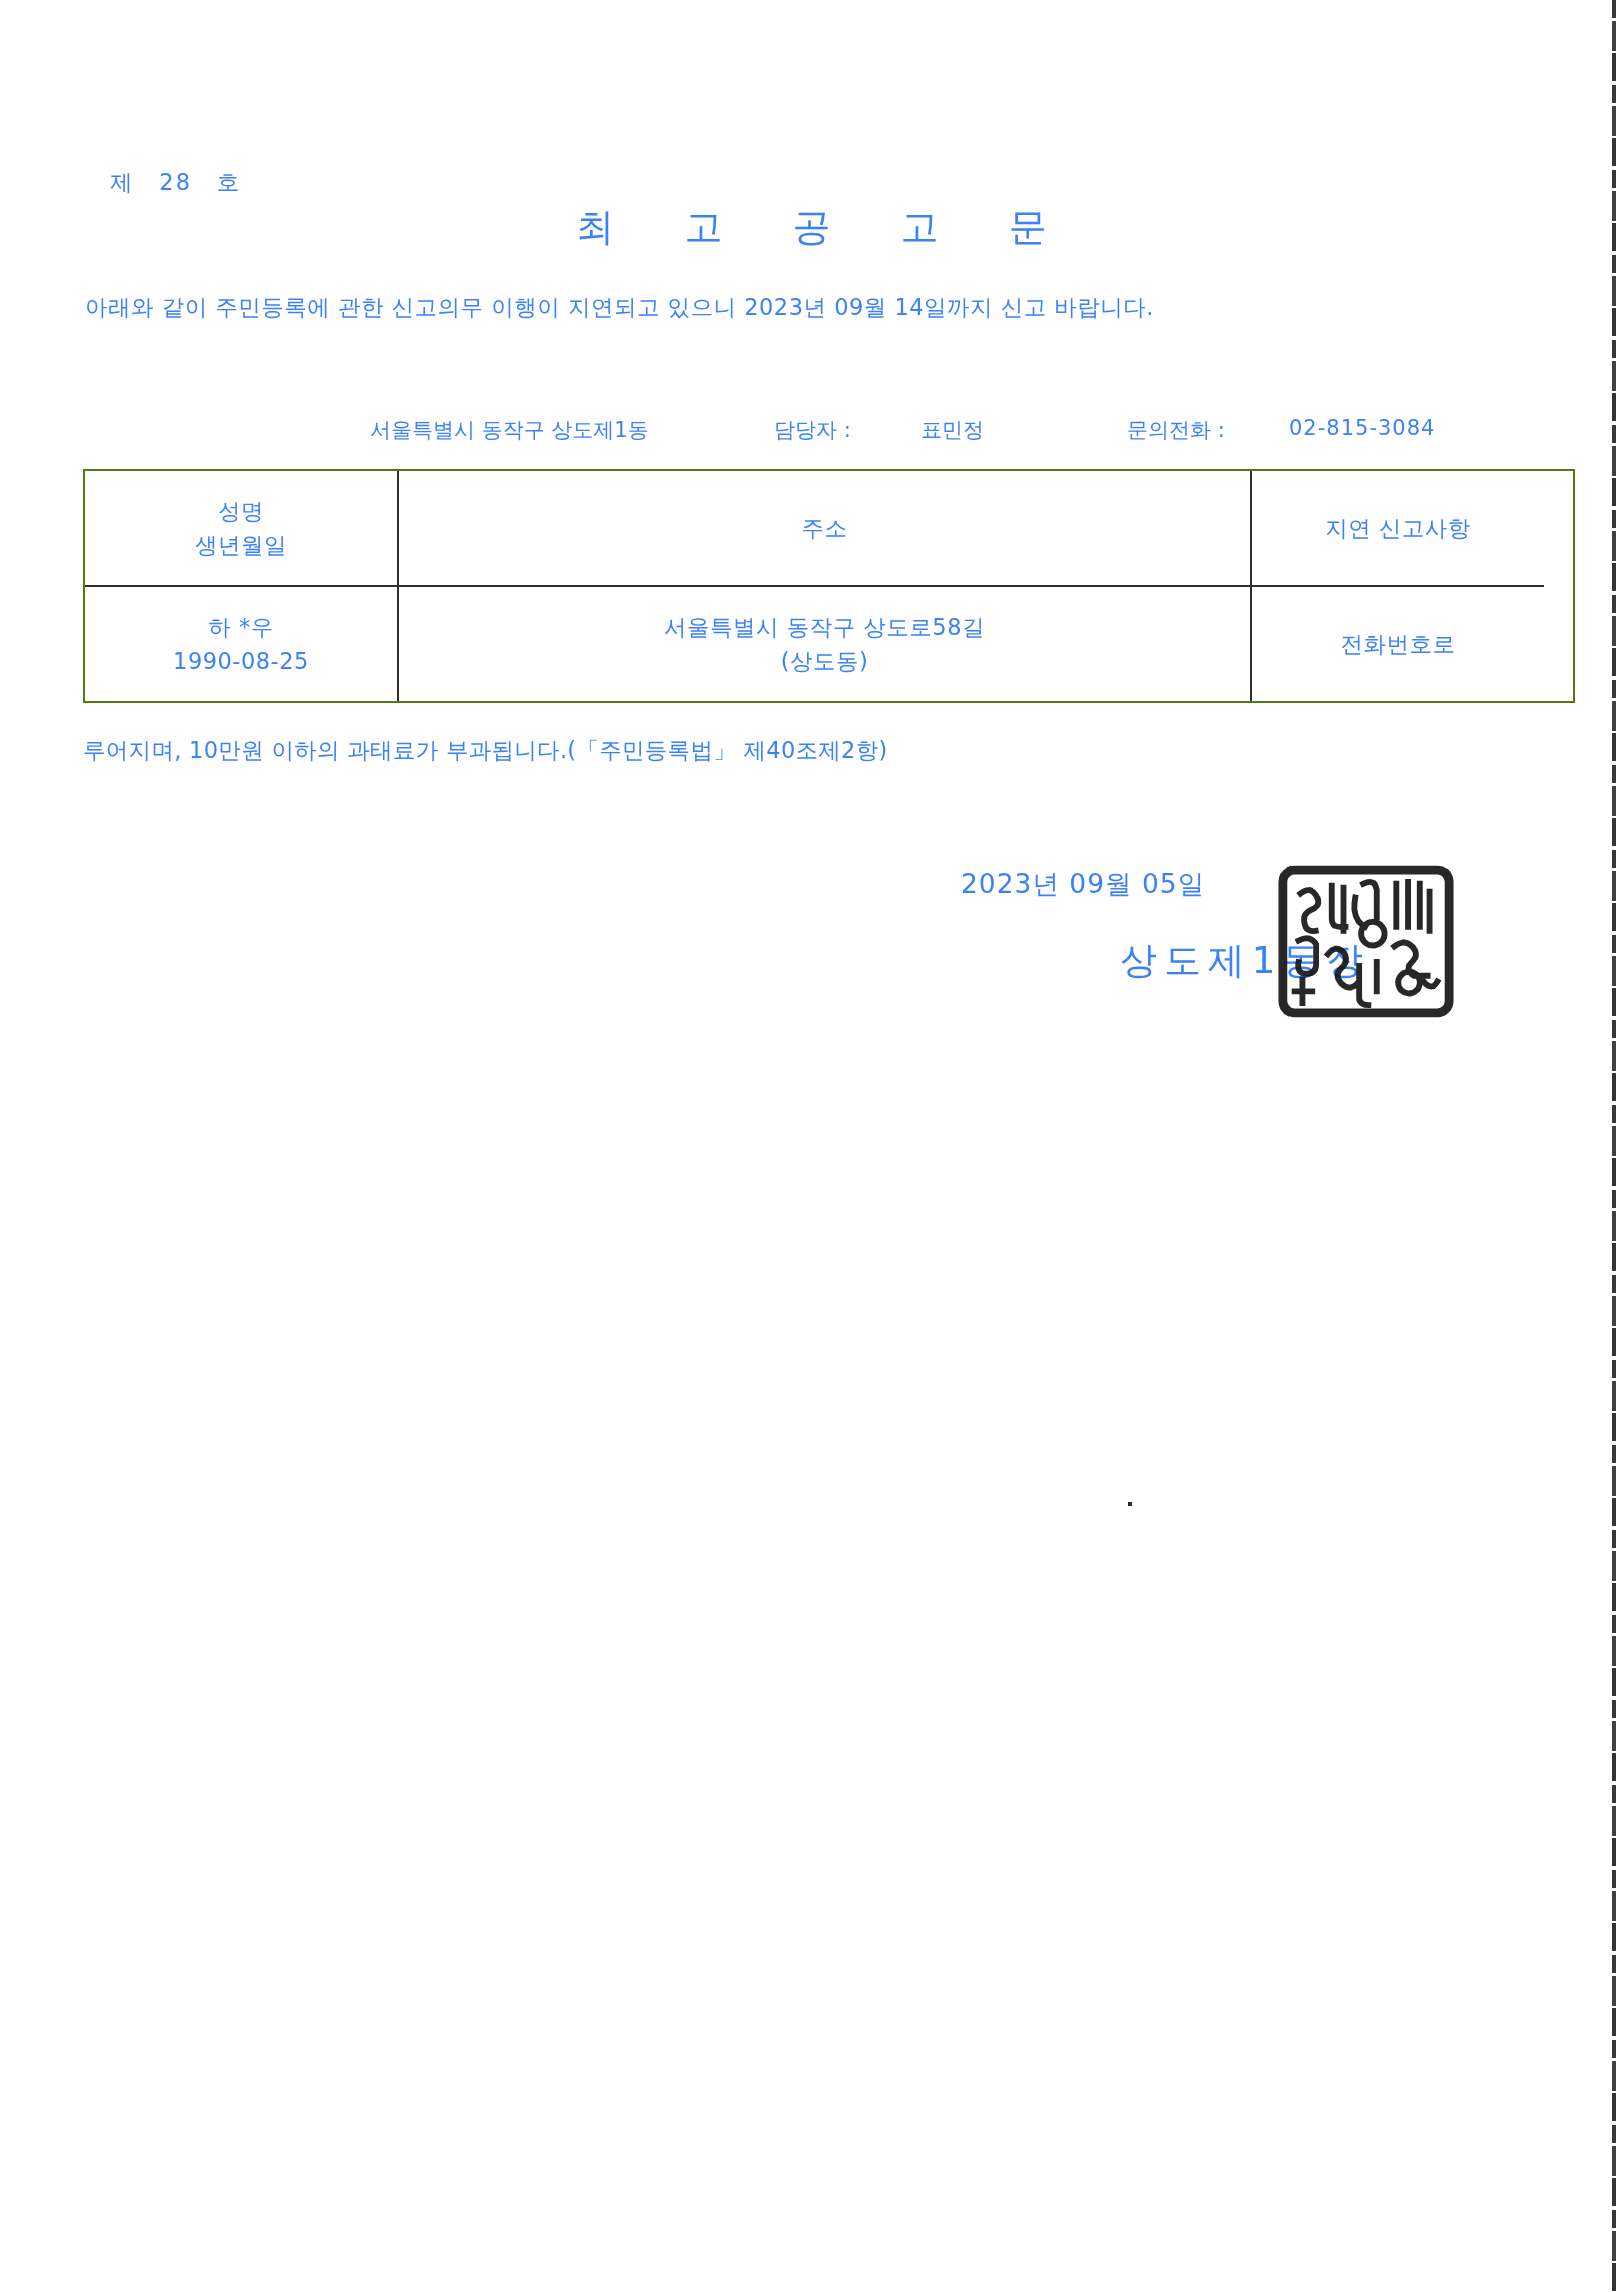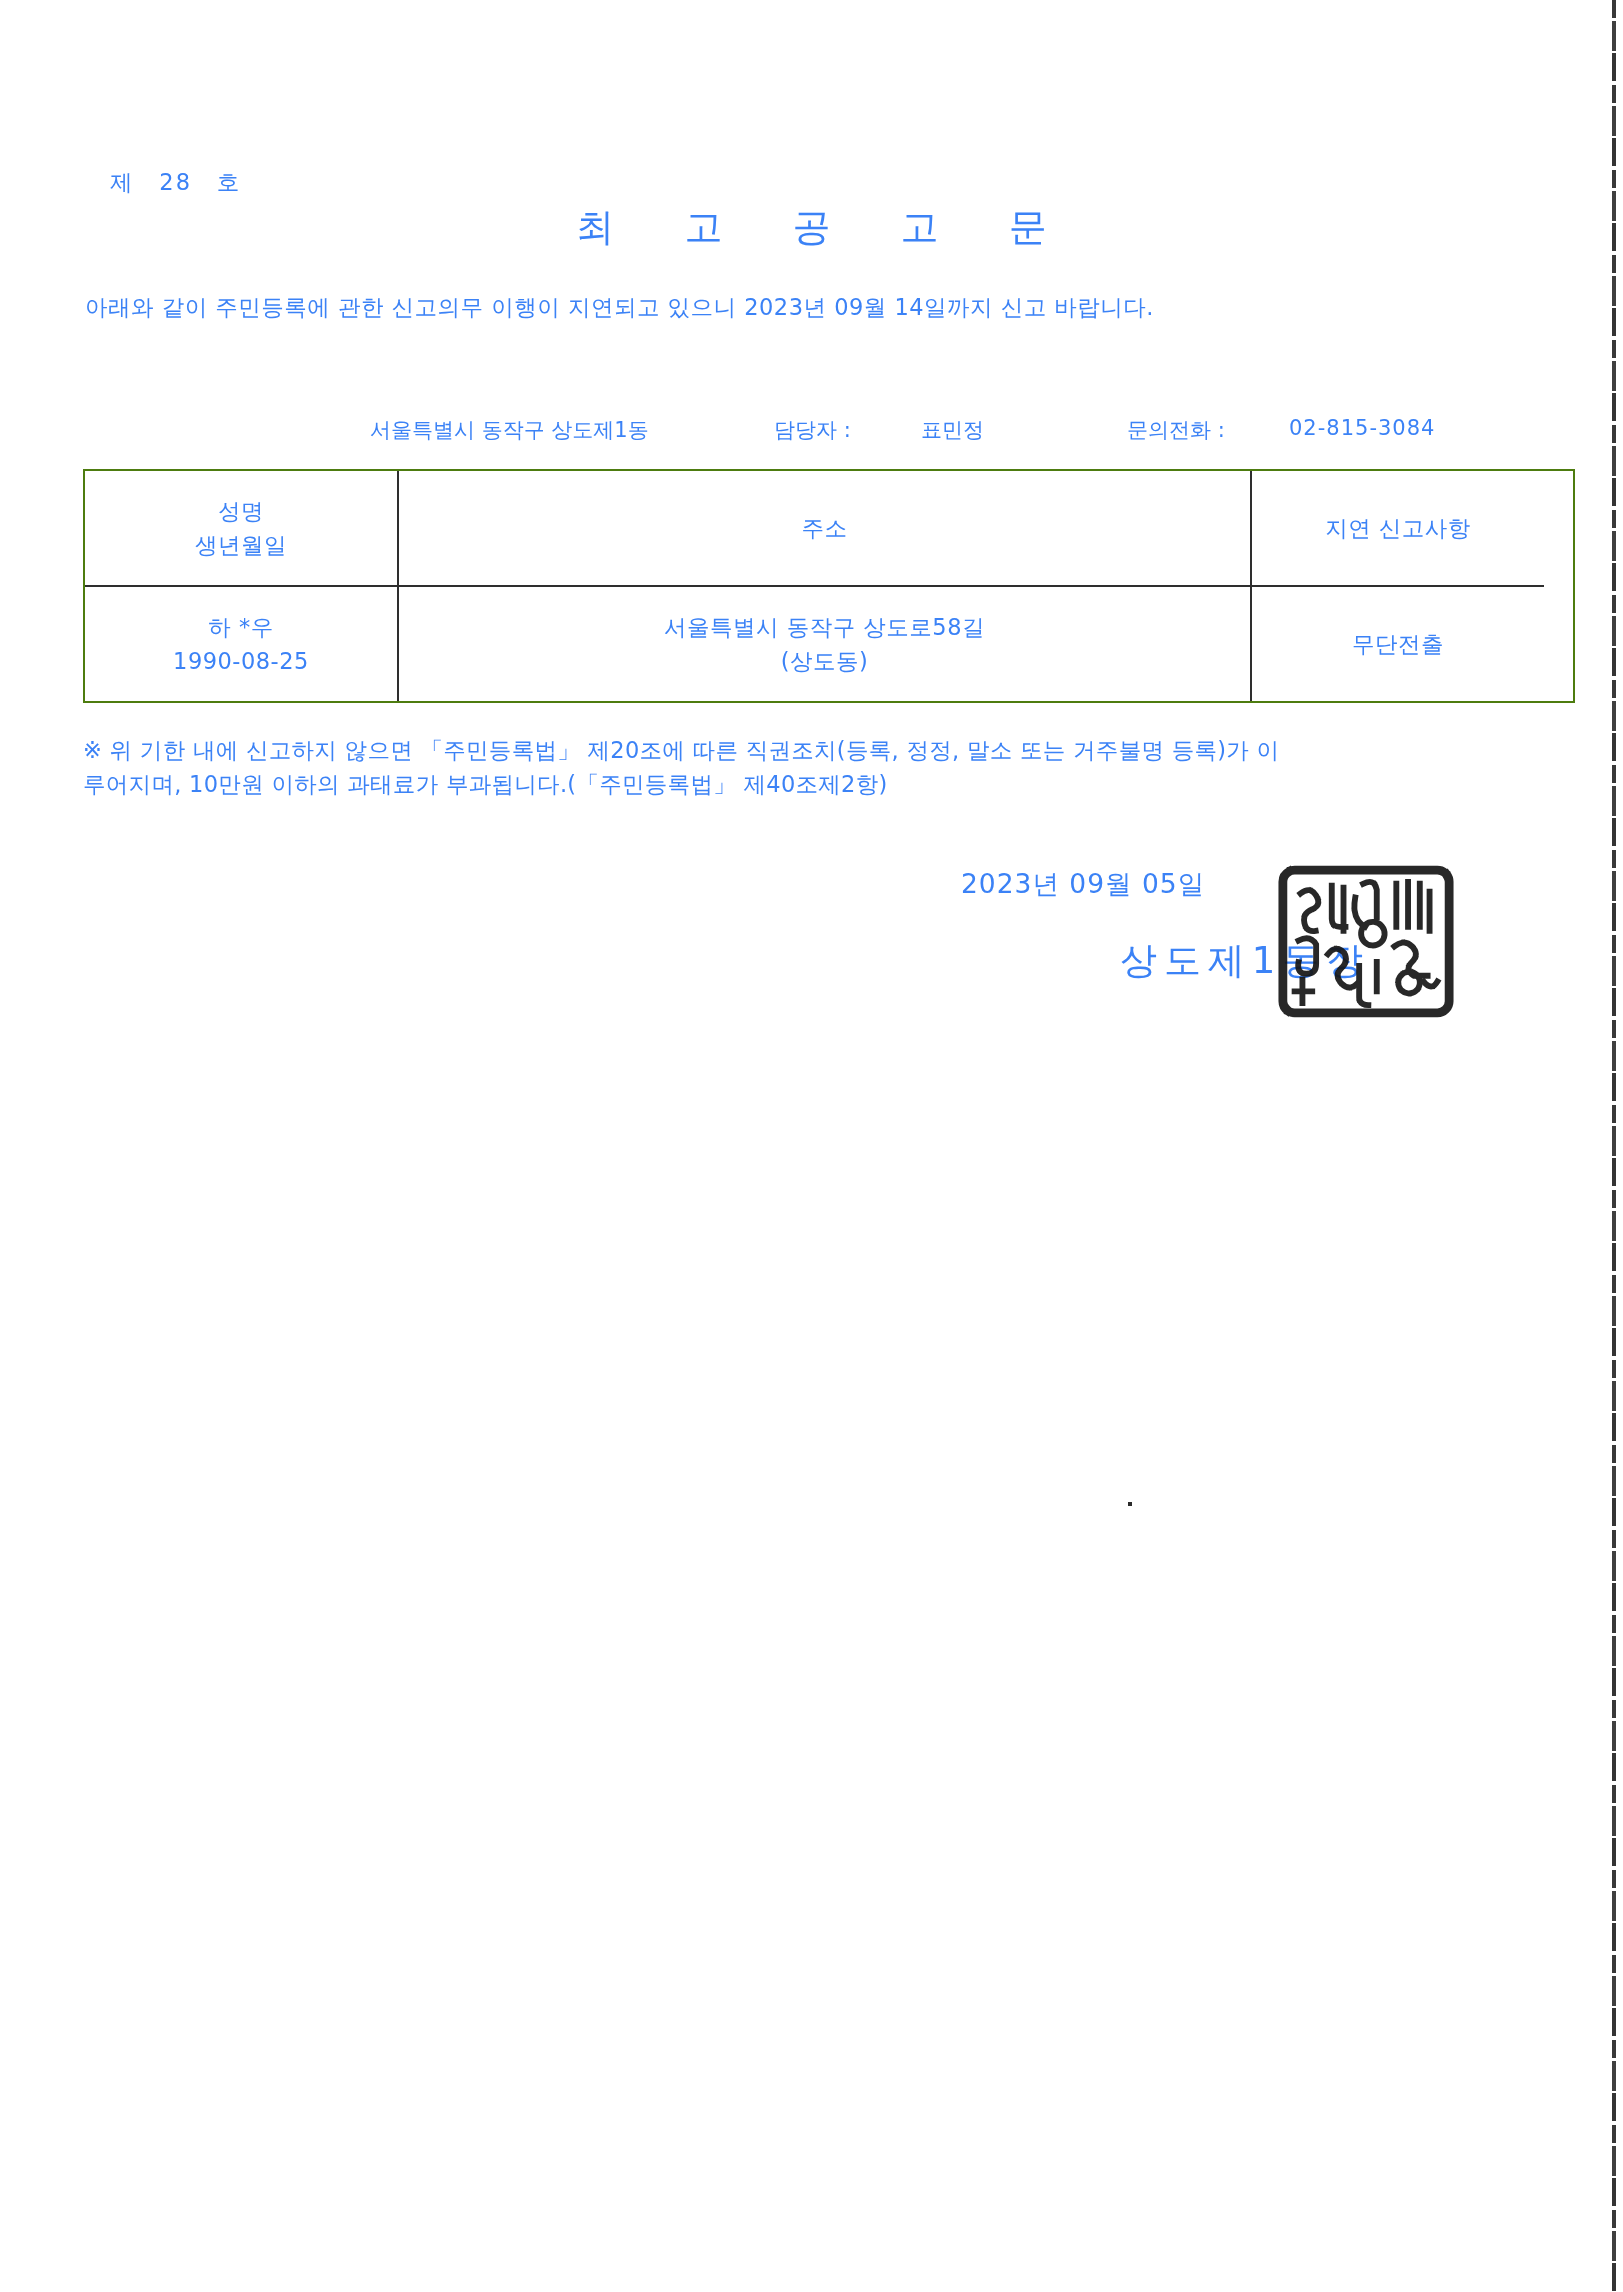--- a/index.html
+++ b/index.html
@@ -141,26 +141,25 @@
 
     <div class="cell">
       <span>하 *우</span>
       <span>1990-08-25</span>
     </div>
     <div class="cell">
       <span>서울특별시 동작구 상도로58길</span>
       <span>(상도동)</span>
     </div>
     <div class="cell last">
-      <span>무단전출</span>
+      <span>전화번호로</span>
     </div>
   </div>
 
   <div class="abs footnote">
-    <div>※ 위 기한 내에 신고하지 않으면 「주민등록법」 제20조에 따른 직권조치(등록, 정정, 말소 또는 거주불명 등록)가 이</div>
     <div>루어지며, 10만원 이하의 과태료가 부과됩니다.(「주민등록법」 제40조제2항)</div>
   </div>
 
   <div class="abs issue-date">2023년 09월 05일</div>
 
   <div class="abs signer">상도제1동장</div>
 
   <svg class="abs seal" viewBox="0 0 182 158" xmlns="http://www.w3.org/2000/svg" fill="none" stroke="#161616" stroke-linecap="square">
     <rect x="6" y="6" width="170" height="146" rx="12" stroke-width="9" stroke-dasharray="26 3 44 2 18 3 30 2"></rect>
     <path stroke-width="6" d="M24 30 q10 -8 16 2 q6 10 -4 14 q-10 4 -8 14 q2 10 12 8" stroke-dasharray="10 2"></path>

